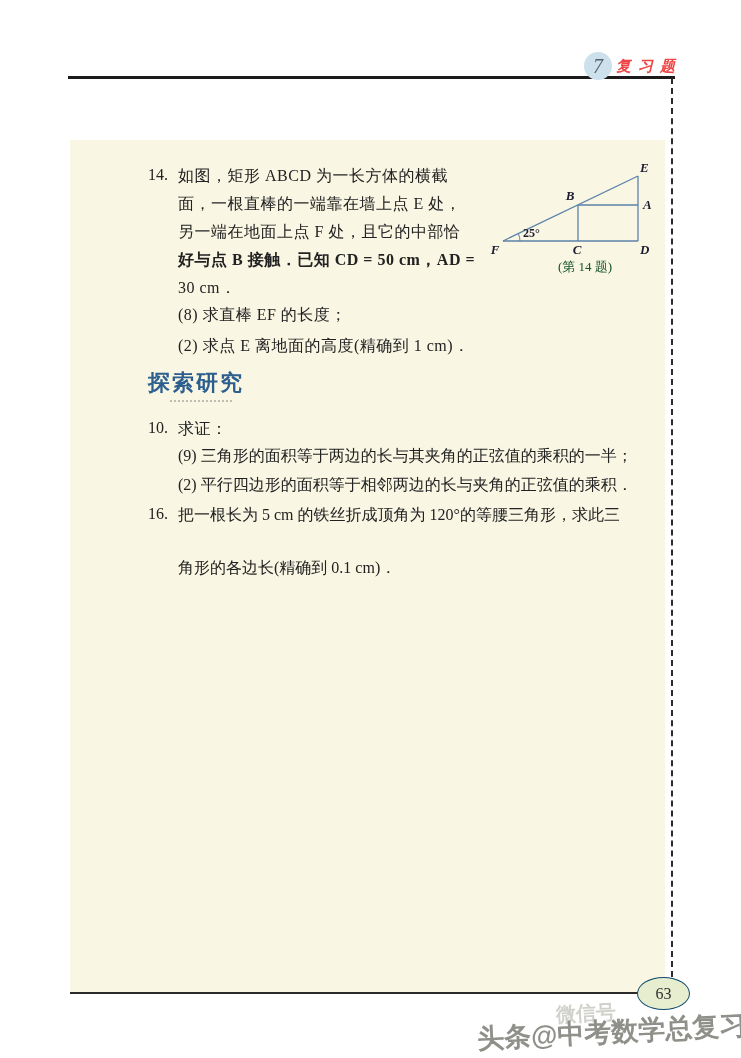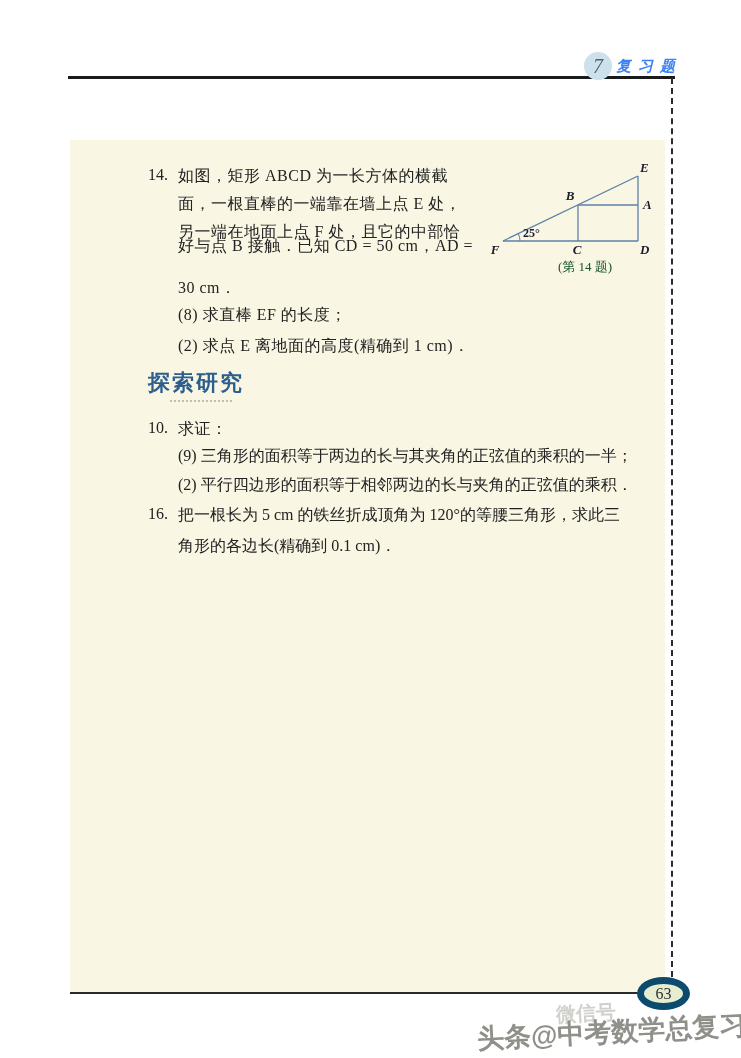--- a/index.html
+++ b/index.html
@@ -9,21 +9,21 @@
   }
   
   .top-rule{position:absolute;left:68px;top:76px;width:607px;height:3px;background:#1b1b1b;}
   .chapter-badge{
     position:absolute;left:584px;top:52px;width:28px;height:28px;border-radius:50%;
     background:#cde1ec;display:flex;align-items:center;justify-content:center;
     font-style:italic;font-size:20px;color:#53626e;font-family:"Liberation Serif",serif;
   }
   .header-title{
     position:absolute;left:616px;top:57px;font-style:italic;font-weight:bold;
-    font-size:15px;letter-spacing:7px;color:#3b82f6;white-space:nowrap;
+    font-size:15px;letter-spacing:7px;color:#ef4444;white-space:nowrap;
   }
   .dashed-line{
     position:absolute;left:671px;top:78px;height:899px;width:0;
     border-left:2px dashed #2b2b2b;
   }
   
   .panel{position:absolute;left:70px;top:140px;width:595px;height:852px;background:#f9f6e3;}
   
   .pnum{position:absolute;font-size:16px;color:#222;}
   .pline{position:absolute;font-size:16px;letter-spacing:0.5px;color:#222;white-space:nowrap;}
@@ -36,21 +36,21 @@
   .section-header{
     position:absolute;left:148px;top:368px;font-family:Liberation Serif, serif;
     font-weight:bold;font-size:22px;letter-spacing:2px;color:#2d5f8e;
   }
   .section-dots{position:absolute;left:170px;top:400px;width:62px;height:0;
     border-top:2px dotted #bdbdb2;}
   
   .bottom-rule{position:absolute;left:70px;top:992px;width:568px;height:2px;background:#2b2b2b;}
   .page-oval{
     position:absolute;left:637px;top:977px;width:53px;height:33px;border-radius:50%;
-    background:#e7eecf;border:7px solid #0c4a6e;box-sizing:border-box;
+    background:#e7eecf;border:1px solid #0c4a6e;box-sizing:border-box;
     display:flex;align-items:center;justify-content:center;
     font-size:16px;color:#2f2f2f;font-family:"Liberation Serif",serif;
   }
   .watermark-faint{
     position:absolute;left:556px;top:1000px;font-family:"Liberation Sans",sans-serif;
     font-weight:bold;font-size:20px;color:rgba(140,140,128,0.40);
     transform:rotate(-3deg);white-space:nowrap;
   }
   .watermark-main{
     position:absolute;left:477px;top:1014px;font-family:"Liberation Sans",sans-serif;
@@ -72,21 +72,21 @@
   </div>
   <div class="header-title">复习题</div>
   <div class="dashed-line"></div>
 
   <div class="panel"></div>
 
   <div class="pnum" style="left:148px;top:166px;">14.</div>
   <div class="pline" style="left:178px;top:166px;">如图，矩形 ABCD 为一长方体的横截</div>
   <div class="pline" style="left:178px;top:194px;">面，一根直棒的一端靠在墙上点 E 处，</div>
   <div class="pline" style="left:178px;top:222px;">另一端在地面上点 F 处，且它的中部恰</div>
-  <div class="pline" style="left:178px;top:236px;">好与点 B 接触．已知 CD = 50 cm，AD =</div>
+  <div class="pline" style="left:178px;top:250px;font-weight:bold;">好与点 B 接触．已知 CD = 50 cm，AD =</div>
   <div class="pline" style="left:178px;top:278px;">30 cm．</div>
   <div class="pline" style="left:178px;top:305px;">(8) 求直棒 EF 的长度；</div>
   <div class="pline" style="left:178px;top:336px;">(2) 求点 E 离地面的高度(精确到 1 cm)．</div>
 
   <svg class="fig-svg" width="185" height="104" viewBox="0 0 185 104">
 
     <line x1="16" y1="85" x2="151" y2="20" stroke="#5b82a8" stroke-width="1.3"></line>
 
     <line x1="16" y1="85" x2="151" y2="85" stroke="#5b82a8" stroke-width="1.3"></line>
 
@@ -110,21 +110,21 @@
   <div class="section-header">探索研究</div>
   <div class="section-dots"></div>
 
   <div class="pnum" style="left:148px;top:419px;">10.</div>
   <div class="pline" style="left:178px;top:419px;">求证：</div>
   <div class="pline-wide" style="left:178px;top:446px;">(9) 三角形的面积等于两边的长与其夹角的正弦值的乘积的一半；</div>
   <div class="pline-wide" style="left:178px;top:475px;">(2) 平行四边形的面积等于相邻两边的长与夹角的正弦值的乘积．</div>
 
   <div class="pnum" style="left:148px;top:505px;">16.</div>
   <div class="pline-wide" style="left:178px;top:505px;">把一根长为 5 cm 的铁丝折成顶角为 120°的等腰三角形，求此三</div>
-  <div class="pline-wide" style="left:178px;top:536px;">角形的各边长(精确到 0.1 cm)．</div>
+  <div class="pline-wide" style="left:178px;top:558px;">角形的各边长(精确到 0.1 cm)．</div>
 
   <div class="bottom-rule"></div>
   <div class="page-oval">
     <span>63</span>
   </div>
   <div class="watermark-faint">微信号</div>
   <div class="watermark-main">头条@中考数学总复习</div>
 
 </div>
 

